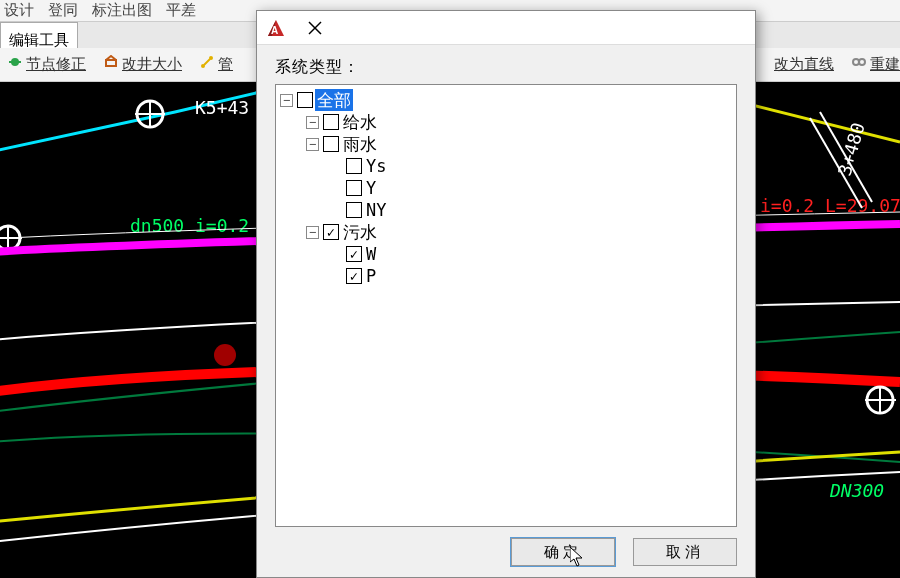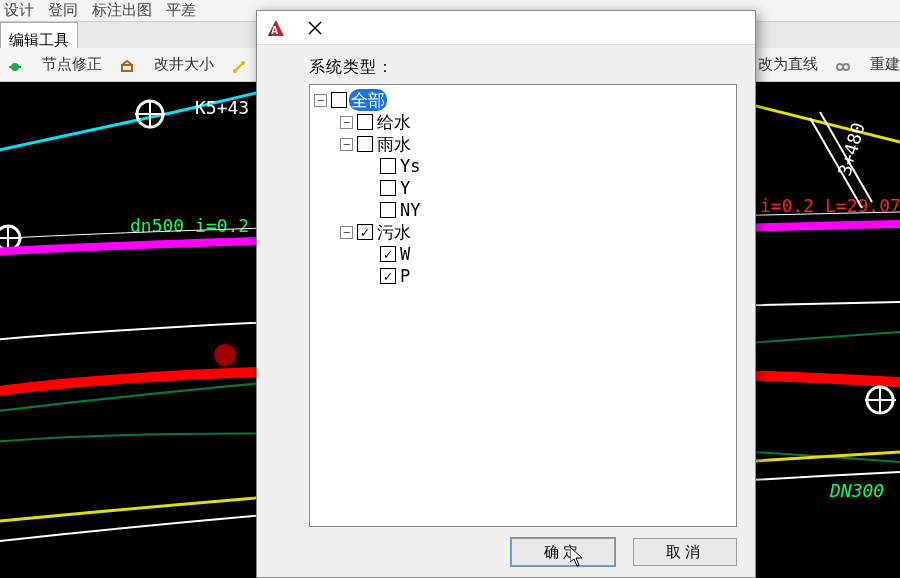--- a/index.html
+++ b/index.html
@@ -46,21 +46,21 @@
     height: 34px;
     background: #f4f4f4;
     border-bottom: 1px solid #ccc;
     display: flex;
     align-items: center;
     gap: 18px;
     padding-left: 8px;
     color: #333;
     font-size: 15px;
   }
-  .bg-toolbar .tbtn { display: flex; align-items: flex-end; gap: 20px; }
+  .bg-toolbar .tbtn { display: flex; align-items: flex-start; gap: 4px; text-decoration: underline; }
   .icon-dot { width: 14px; height: 14px; display: inline-block; }
 
   .cad-canvas {
     position: absolute;
     top: 82px; left: 0; right: 0; bottom: 0;
     background: #000;
     overflow: hidden;
   }
   .cad-canvas svg { width: 100%; height: 100%; }
   .cad-label { font-family: monospace; font-size: 18px; }
@@ -98,21 +98,20 @@
     font-size: 18px;
     cursor: pointer;
   }
 
   .dialog-body {
     flex: 1;
     padding: 12px 18px 6px 18px;
     display: flex;
     flex-direction: column;
     overflow: hidden;
-    margin-left: 34px;
   }
   .body-label { font-size: 16px; margin-bottom: 6px; letter-spacing: 1px; }
 
   .tree-box {
     flex: 1;
     background: #fff;
     border: 1px solid #888;
     padding: 4px 4px;
     overflow: auto;
     font-family: "SimSun", monospace;
@@ -141,21 +140,21 @@
     width: 16px; height: 16px;
     border: 1px solid #000;
     display: inline-flex;
     align-items: center; justify-content: center;
     margin-right: 2px;
     background: #fff;
     cursor: pointer;
     font-size: 14px;
   }
   .cb.checked::after { content: "✓"; color: #000; font-weight: bold; }
-  .node-label { padding: 0 2px; border-radius: 10px; }
+  .node-label { padding: 0 2px; }
   .node-label.selected { background: #1a73e8; color: #fff; }
 
   .dialog-buttons {
     height: 44px;
     display: flex;
     justify-content: flex-end;
     align-items: center;
     gap: 18px;
     padding: 0 18px 6px 0;
   }

